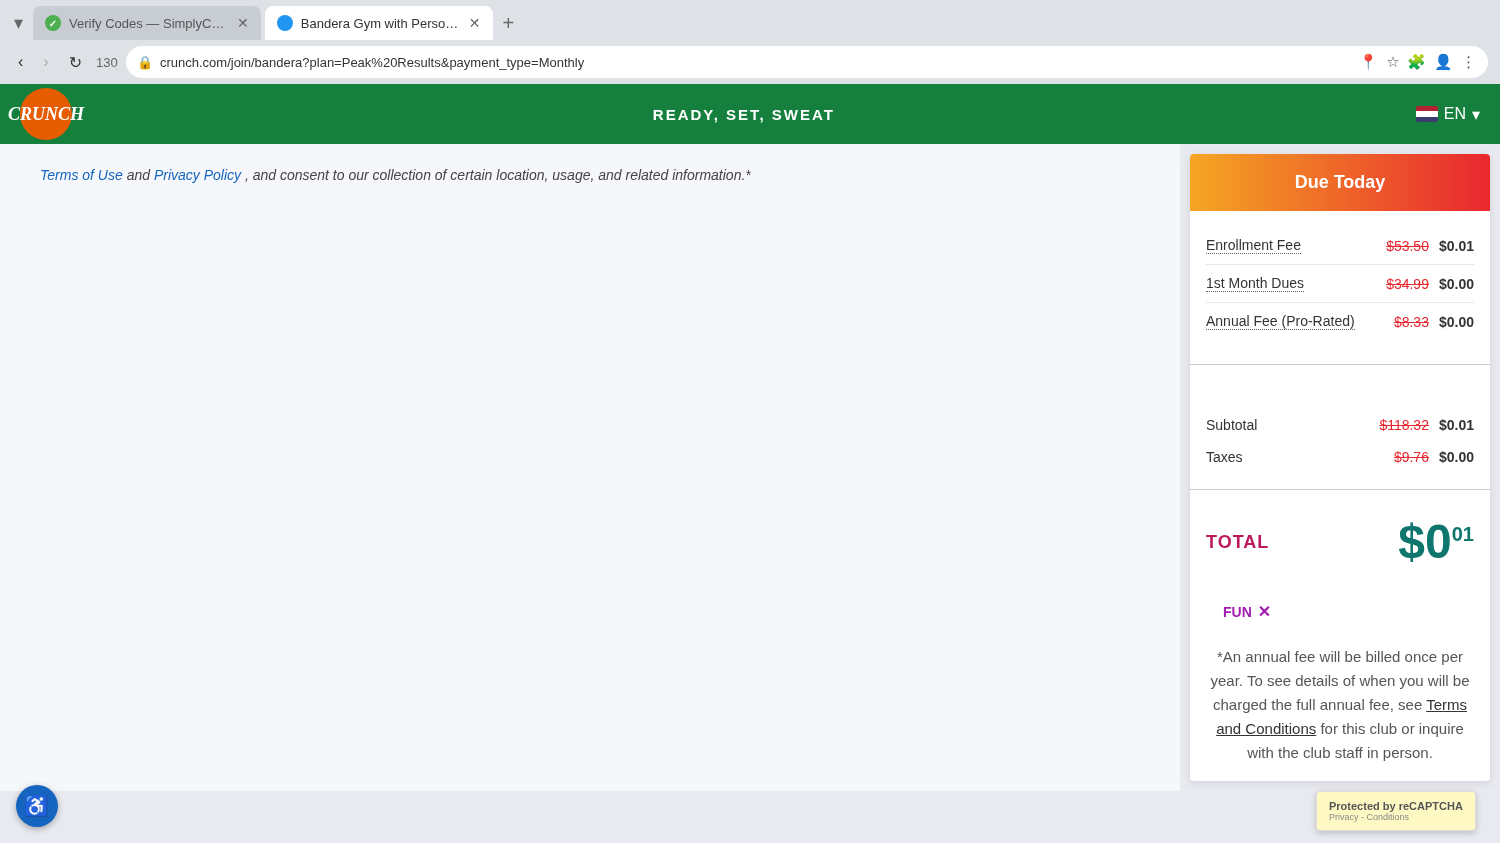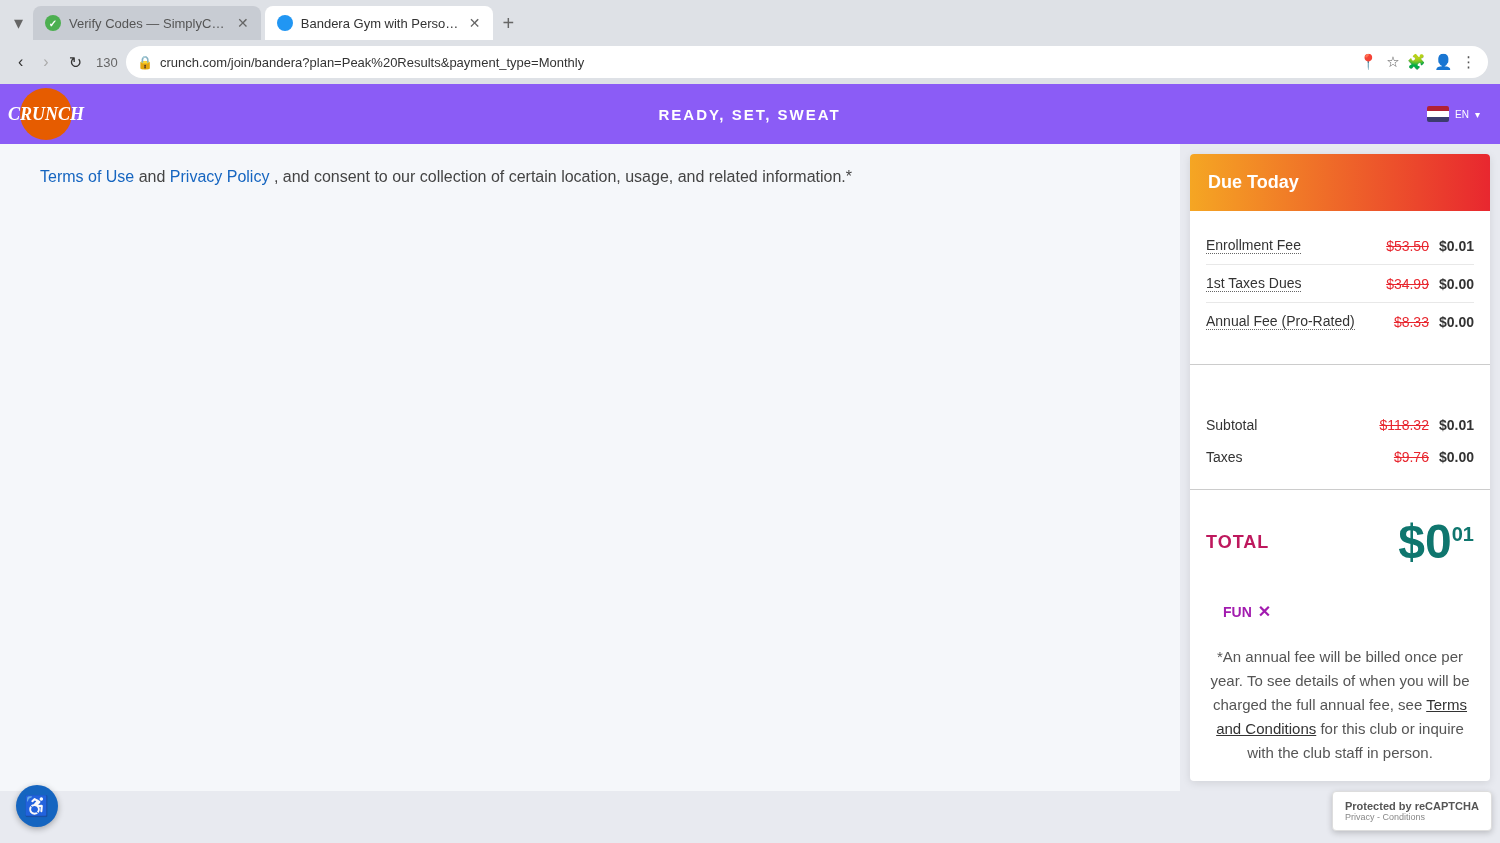--- a/index.html
+++ b/index.html
@@ -18,40 +18,40 @@
 
     .address-bar-row { display: flex; align-items: center; padding: 6px 12px; gap: 8px; background: #dee1e6; height: 44px; }
     .nav-btn { background: none; border: none; cursor: pointer; color: #333; font-size: 16px; padding: 4px 6px; border-radius: 50%; }
     .nav-btn:disabled { color: #aaa; }
     .address-bar { flex: 1; background: #fff; border-radius: 20px; height: 32px; display: flex; align-items: center; padding: 0 12px; gap: 6px; font-size: 13px; color: #333; }
     .address-bar-icon { color: #555; font-size: 13px; }
     .address-text { flex: 1; font-size: 13px; }
     .address-right-icons { display: flex; gap: 8px; align-items: center; color: #555; font-size: 15px; }
 
     
-    .site-header { background: #8b5cf6; height: 60px; display: flex; align-items: center; justify-content: space-between; padding: 0 20px; }
+    .site-header { background: #15803d; height: 60px; display: flex; align-items: center; justify-content: space-between; padding: 0 20px; }
     .logo { display: flex; align-items: center; }
     .logo-circle { width: 52px; height: 52px; background: #e65c00; border-radius: 50%; display: flex; align-items: center; justify-content: center; font-weight: 900; font-size: 11px; color: white; font-style: italic; position: relative; }
     .header-title { color: white; font-size: 15px; font-weight: 700; letter-spacing: 2px; }
     .header-right { display: flex; align-items: center; gap: 10px; color: white; }
-    .lang-btn { display: flex; align-items: center; gap: 6px; color: white; background: none; border: none; cursor: pointer; font-size: 10px; }
+    .lang-btn { display: flex; align-items: center; gap: 6px; color: white; background: none; border: none; cursor: pointer; font-size: 16px; }
     .flag { width: 22px; height: 16px; background: linear-gradient(#b22234 33%, #fff 33%, #fff 66%, #3c3b6e 66%); border-radius: 2px; display: inline-block; position: relative; overflow: hidden; }
 
     
     .content-area { display: flex; flex: 1; overflow: hidden; }
 
     
     .left-content { flex: 1; padding: 20px 40px; overflow-y: auto; background: #f5f7fa; }
-    .body-text { font-size: 16px; color: #444; line-height: 1.6; }
+    .body-text { font-size: 14px; color: #444; line-height: 1.6; font-style: italic; }
     .body-text a { color: #1565c0; text-decoration: none; }
 
     
     .pricing-sidebar { width: 300px; min-width: 300px; background: white; margin: 10px; border-radius: 4px; overflow-y: auto; box-shadow: 0 2px 8px rgba(0,0,0,0.1); }
 
-    .due-today-header { background: linear-gradient(to right, #f5a623, #e8272f); padding: 18px; text-align: left; color: white; font-size: 18px; font-weight: 700; }
+    .due-today-header { background: linear-gradient(to right, #f5a623, #e8272f); padding: 18px; text-align: center; color: white; font-size: 18px; font-weight: 700; }
 
     .pricing-table { padding: 16px; }
     .pricing-row { display: flex; justify-content: space-between; align-items: center; padding: 10px 0; border-bottom: 1px solid #e8e8e8; }
     .pricing-row:last-child { border-bottom: none; }
     .pricing-label { font-size: 14px; color: #333; border-bottom: 1px dotted #666; cursor: pointer; }
     .pricing-values { display: flex; align-items: center; gap: 10px; }
     .price-original { font-size: 14px; color: #e8272f; text-decoration: line-through; }
     .price-new { font-size: 14px; color: #333; font-weight: 600; }
 
     .divider { border: none; border-top: 1px solid #ccc; margin: 8px 0; }
@@ -71,21 +71,21 @@
     .promo-input { flex: 1; border: none; padding: 12px; font-size: 13px; color: #999; text-transform: uppercase; letter-spacing: 1px; outline: none; }
     .promo-apply-btn { background: #111; color: white; border: none; padding: 12px 18px; font-size: 13px; font-weight: 700; letter-spacing: 1px; cursor: pointer; }
 
     .promo-tag { display: inline-flex; align-items: center; gap: 6px; margin: 8px 33px; font-size: 14px; font-weight: 700; color: #a21caf; }
     .promo-tag-x { cursor: pointer; font-size: 16px; font-weight: 700; }
 
     .disclaimer { padding: 16px; font-size: 15px; color: #555; text-align: center; line-height: 1.6; }
     .disclaimer a { color: #333; text-decoration: underline; }
 
     
-    .recaptcha { position: absolute; bottom: 12px; right: 8px; background: #ffffff; border: 1px solid #ddd; border-radius: 4px; padding: 8px 12px; font-size: 10px; color: #777; box-shadow: 0 2px 6px rgba(0,0,0,0.2); min-width: 160px; }
+    .recaptcha { position: absolute; bottom: 12px; right: 24px; background: #fef9c3; border: 1px solid #ddd; border-radius: 4px; padding: 8px 12px; font-size: 10px; color: #777; box-shadow: 0 2px 6px rgba(0,0,0,0.2); min-width: 160px; }
     .recaptcha-line1 { font-size: 11px; font-weight: 600; color: #555; }
     .recaptcha-line2 { font-size: 9px; color: #888; }
 
     
     .accessibility-btn { position: absolute; bottom: 16px; left: 16px; width: 42px; height: 42px; background: #1565c0; border-radius: 50%; display: flex; align-items: center; justify-content: center; cursor: pointer; box-shadow: 0 2px 6px rgba(0,0,0,0.3); }
     .access-icon { color: white; font-size: 20px; }
   </style>
 </head>
 <body>
 
@@ -166,21 +166,21 @@
 
       <div class="pricing-row">
         <span class="pricing-label">Enrollment Fee</span>
         <div class="pricing-values">
           <span class="price-original">$53.50</span>
           <span class="price-new">$0.01</span>
         </div>
       </div>
 
       <div class="pricing-row">
-        <span class="pricing-label">1st Taxes Dues</span>
+        <span class="pricing-label">1st Month Dues</span>
         <div class="pricing-values">
           <span class="price-original">$34.99</span>
           <span class="price-new">$0.00</span>
         </div>
       </div>
 
       <div class="pricing-row">
         <span class="pricing-label">Annual Fee (Pro-Rated)</span>
         <div class="pricing-values">
           <span class="price-original">$8.33</span>

